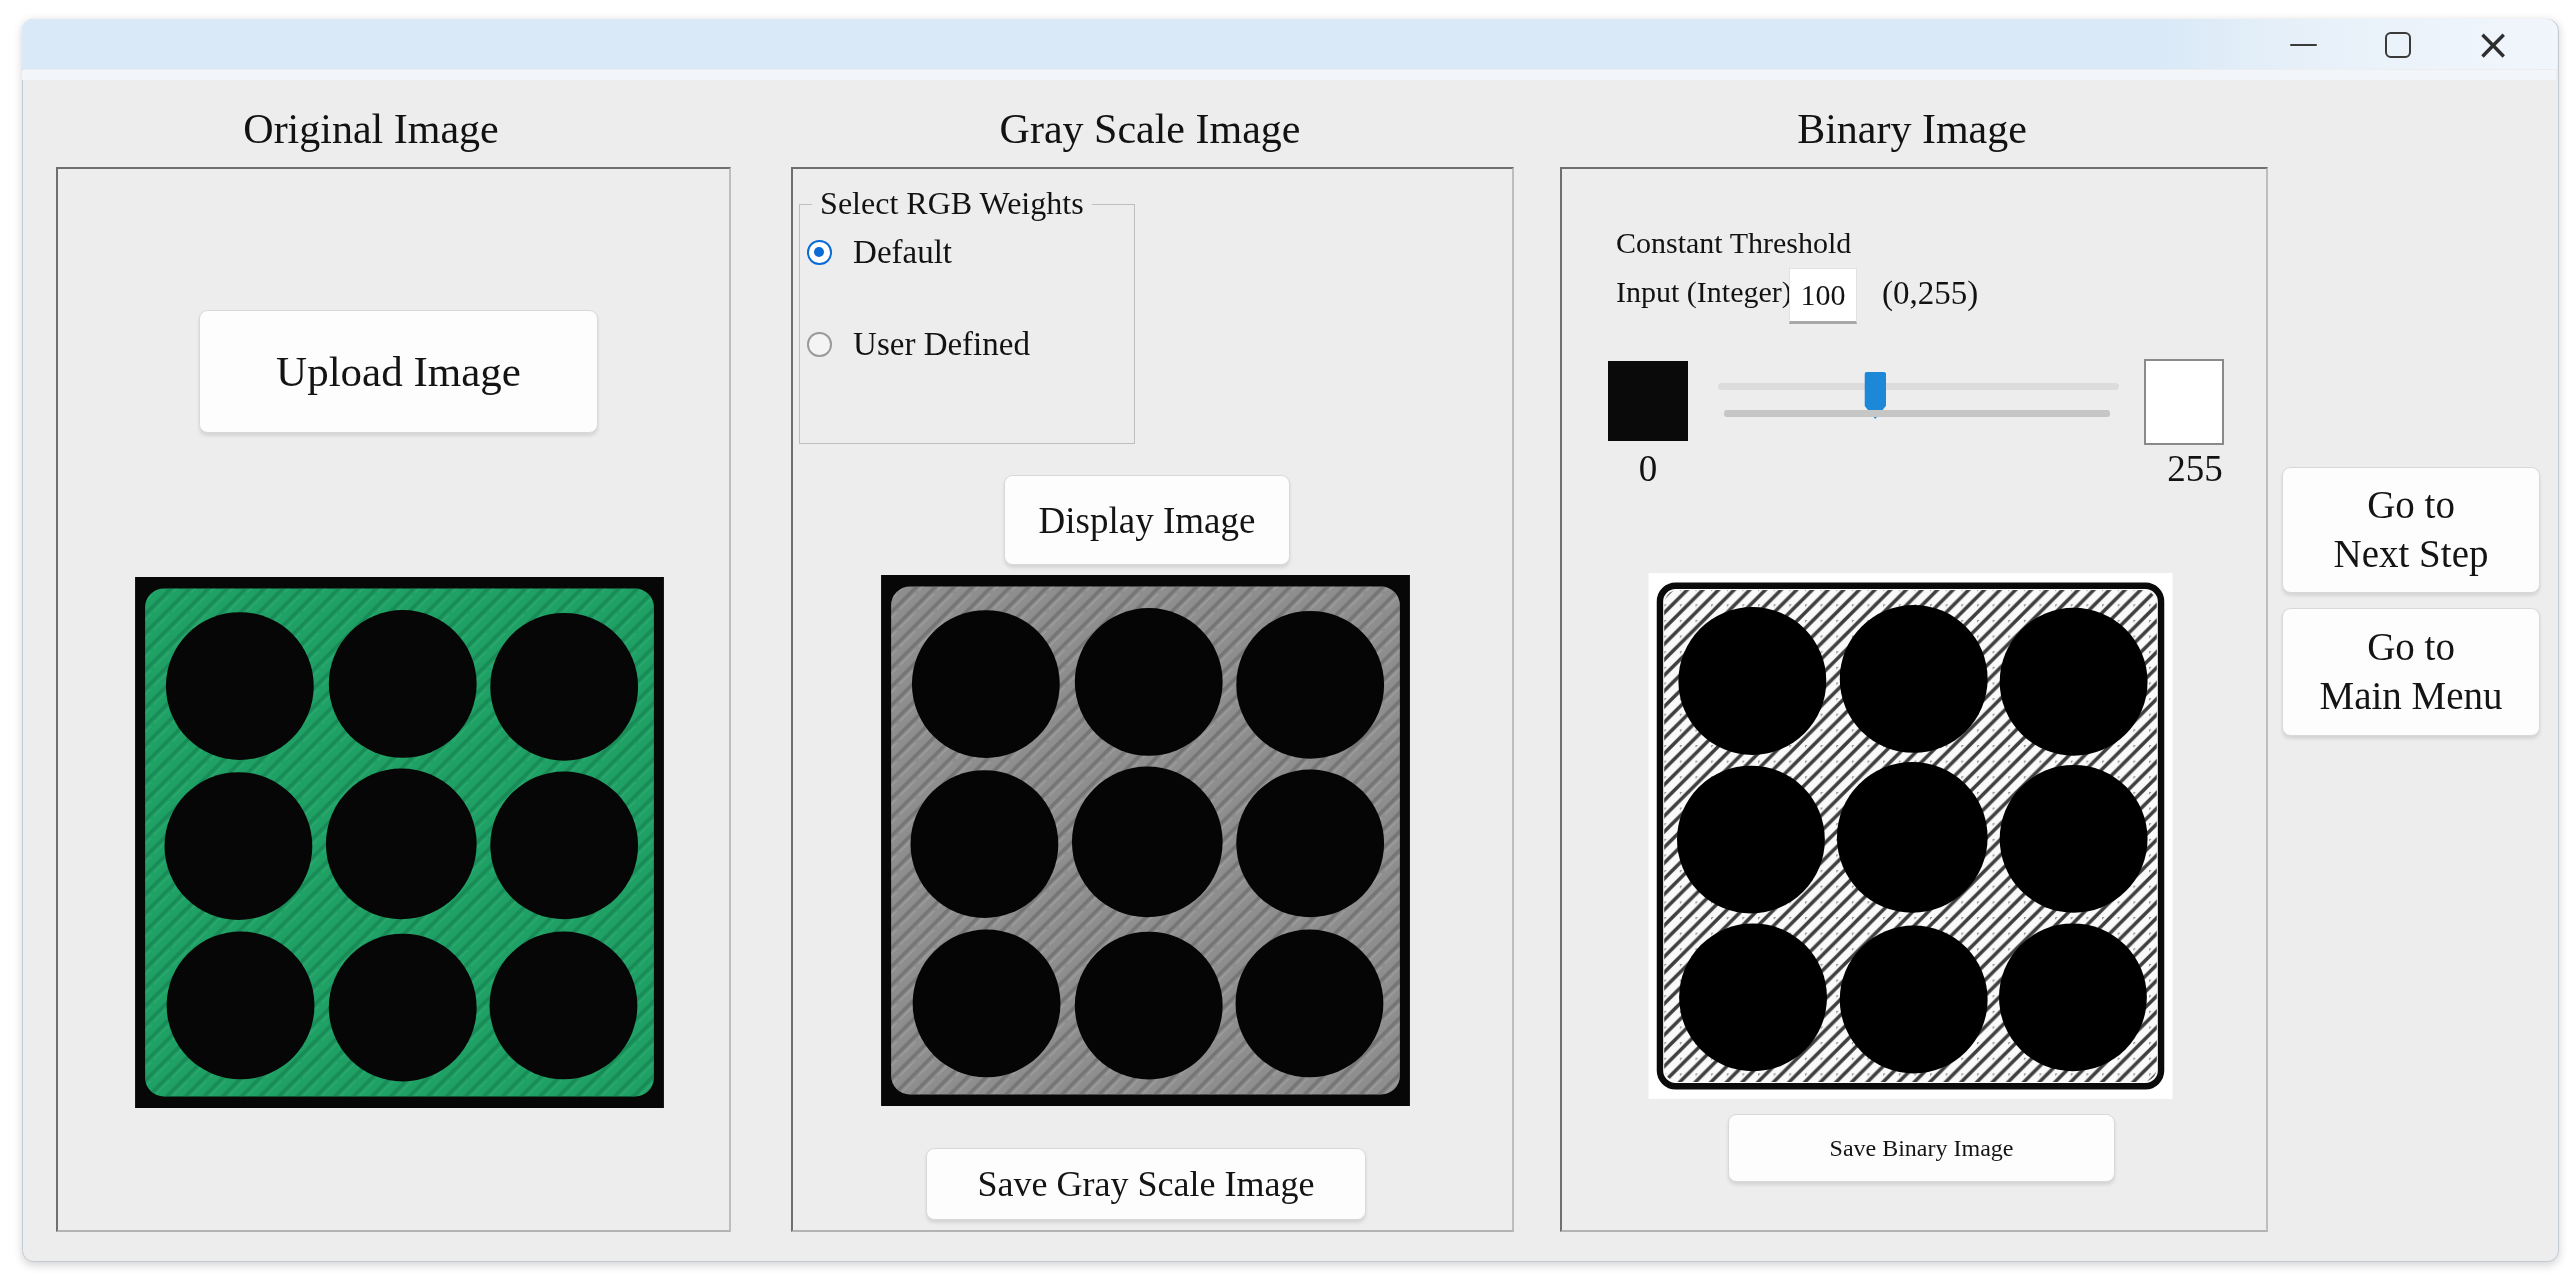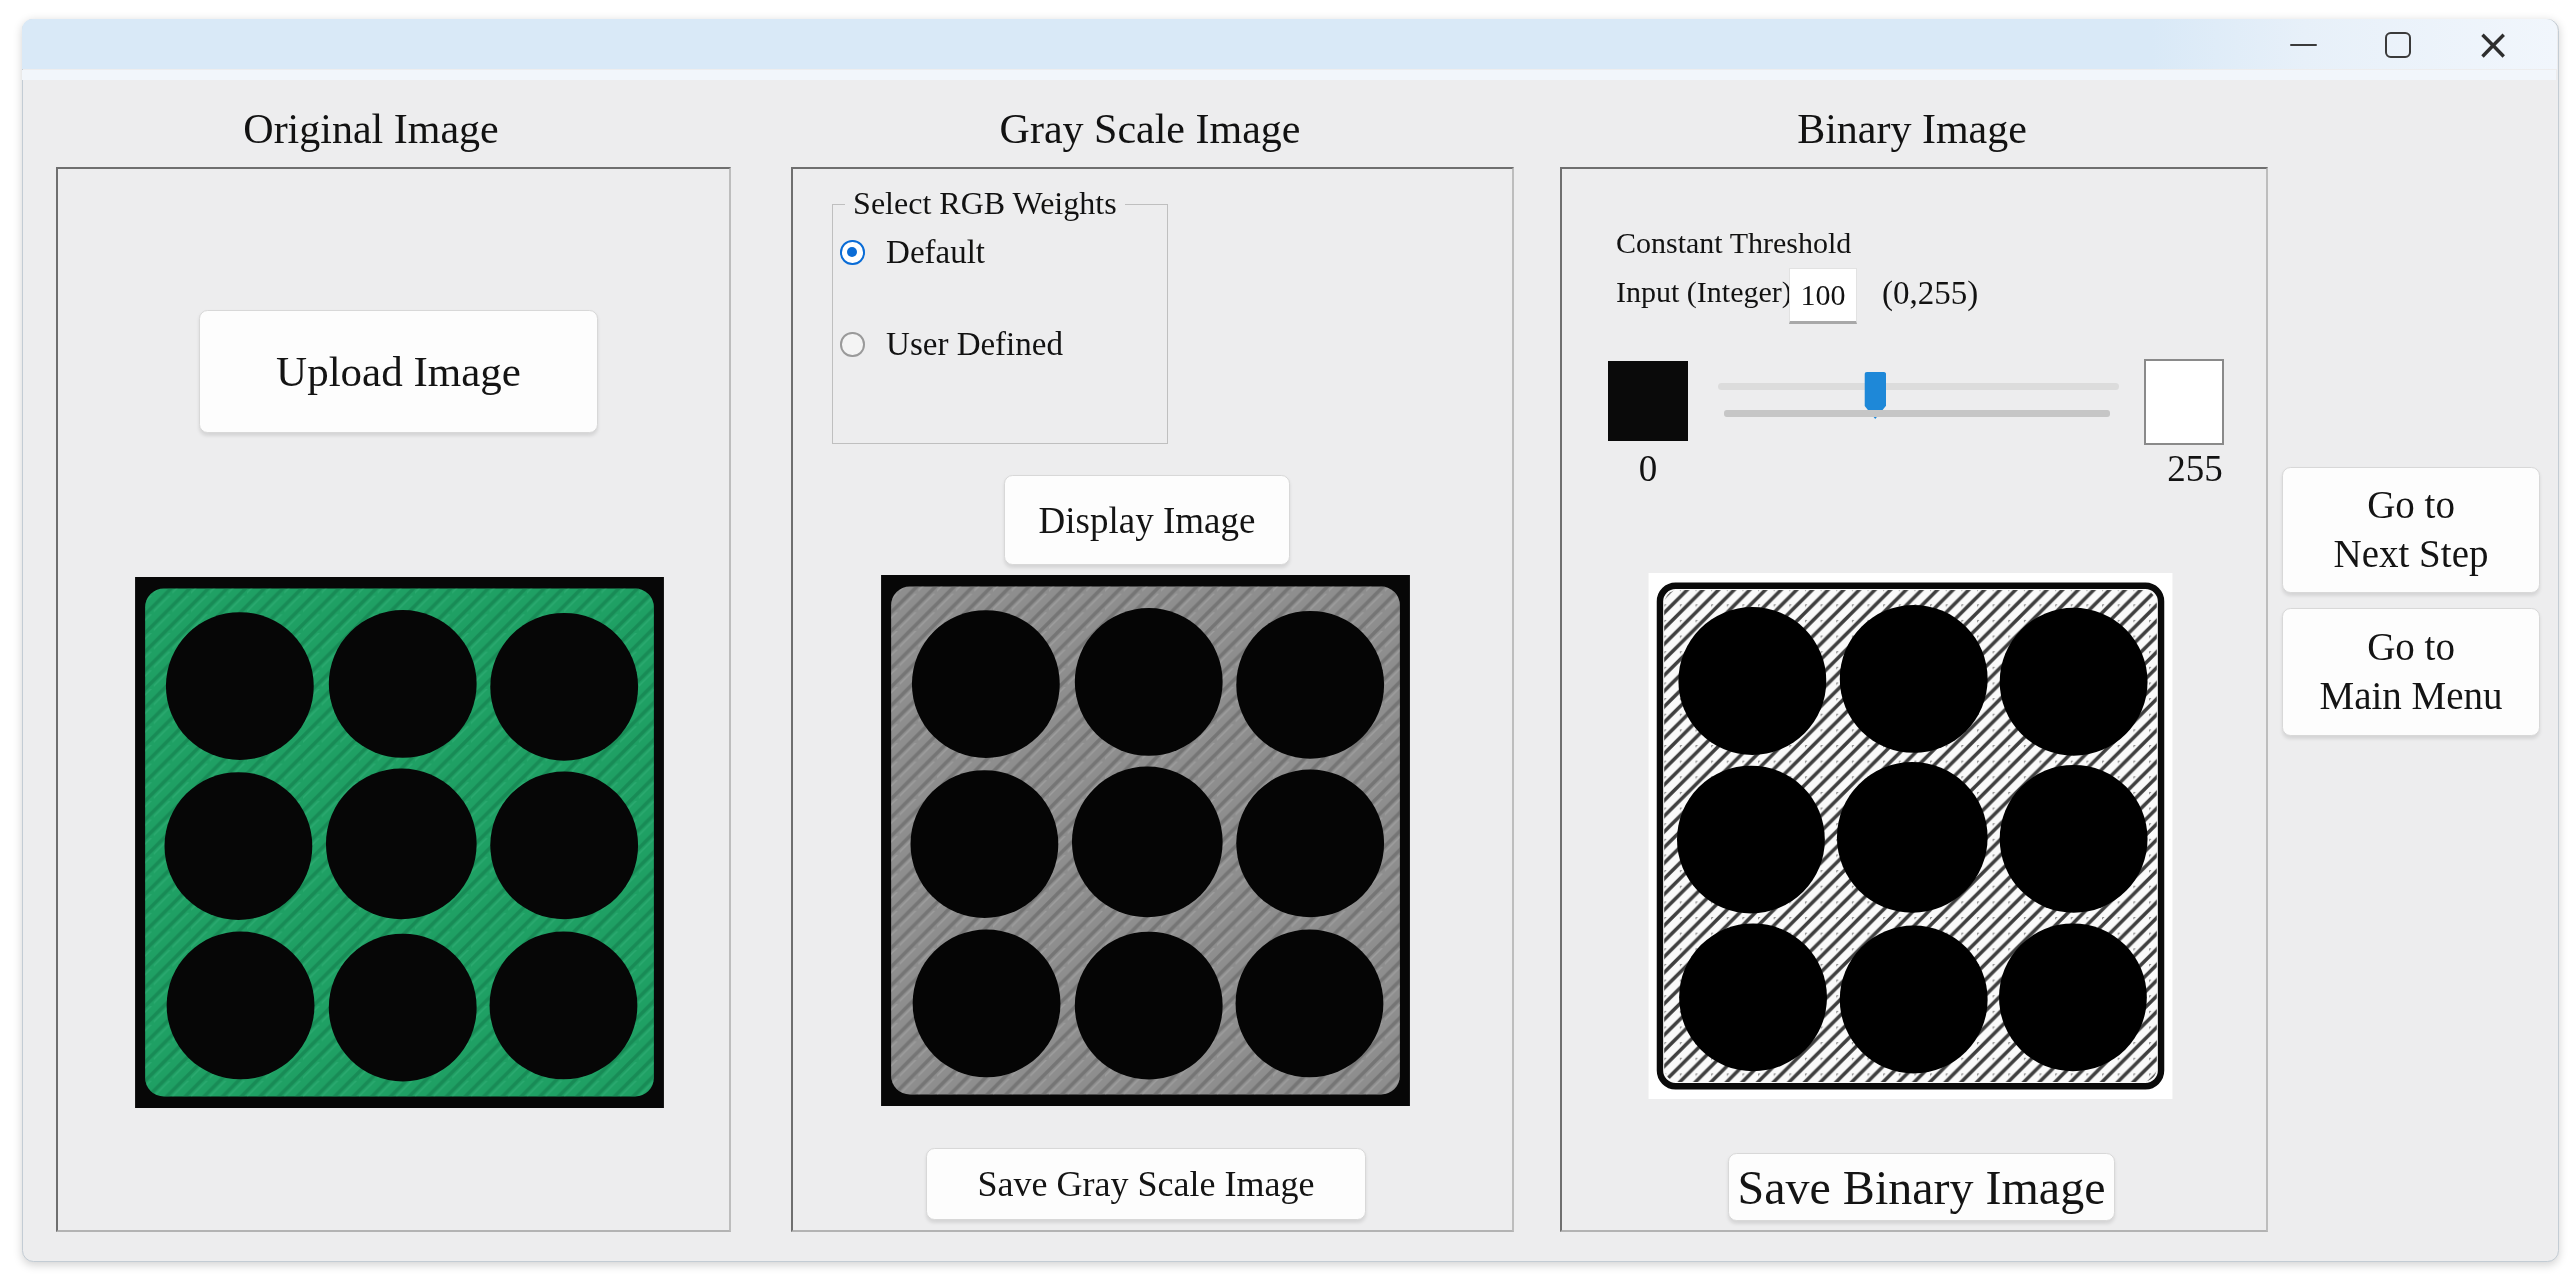--- a/index.html
+++ b/index.html
@@ -27,25 +27,25 @@
   .t-original{left:371px;} .t-gray{left:1150px;} .t-binary{left:1912px;}
   
   .btn{position:absolute;background:#fdfdfd;border:1.4px solid #d8d8d8;border-radius:8.6px;
        box-shadow:0 2.2px 3.6px rgba(0,0,0,.10);display:flex;align-items:center;justify-content:center;
        text-align:center;color:#141414;cursor:default;}
   .btn-upload{left:199px;top:310px;width:397px;height:121px;font-size:43px;}
   .btn-display{left:1004px;top:475px;width:284px;height:88px;font-size:37px;}
   .btn-savegray{left:926px;top:1148px;width:438px;height:70px;font-size:36px;}
   .btn-show{left:1736px;top:468px;width:381px;height:69px;font-size:36px;
             border:2.9px solid #2f95d8;border-radius:7.2px;}
-  .btn-savebin{left:1728px;top:1153px;width:385px;height:66px;font-size:48px;}
+  .btn-savebin{left:1728px;top:1114px;width:385px;height:66px;font-size:24px;}
   .btn-next{left:2282px;top:467px;width:256px;height:124px;font-size:39px;line-height:1.25;flex-direction:column;}
   .btn-main{left:2282px;top:608px;width:256px;height:126px;font-size:39px;line-height:1.25;flex-direction:column;}
   
-  .rgb-group{position:absolute;left:799px;top:204px;width:334px;height:238px;border:1.4px solid #bfbfbf;margin-left:33px;}
+  .rgb-group{position:absolute;left:799px;top:204px;width:334px;height:238px;border:1.4px solid #bfbfbf;}
   .rgb-legend{position:absolute;left:11.5px;top:-20px;background:#ededee;padding:0 8.6px;font-size:32px;line-height:37px;white-space:nowrap;}
   .radio-row{position:absolute;left:7.2px;display:flex;align-items:center;gap:21.5px;}
   .row-default{top:29px;} .row-user{top:121px;}
   .radio{width:24.4px;height:24.4px;border-radius:50%;box-sizing:border-box;background:#fff;position:relative;flex:0 0 auto;}
   .radio.sel{border:2.9px solid #0a6cd6;}
   .radio.sel::after{content:"";position:absolute;left:50%;top:50%;width:10px;height:10px;border-radius:50%;
                     background:#0a6cd6;transform:translate(-50%,-50%);}
   .radio.unsel{border:2.2px solid #9a9a9a;background:#f4f4f4;}
   .radio-label{font-size:33px;line-height:37px;white-space:nowrap;}
   

